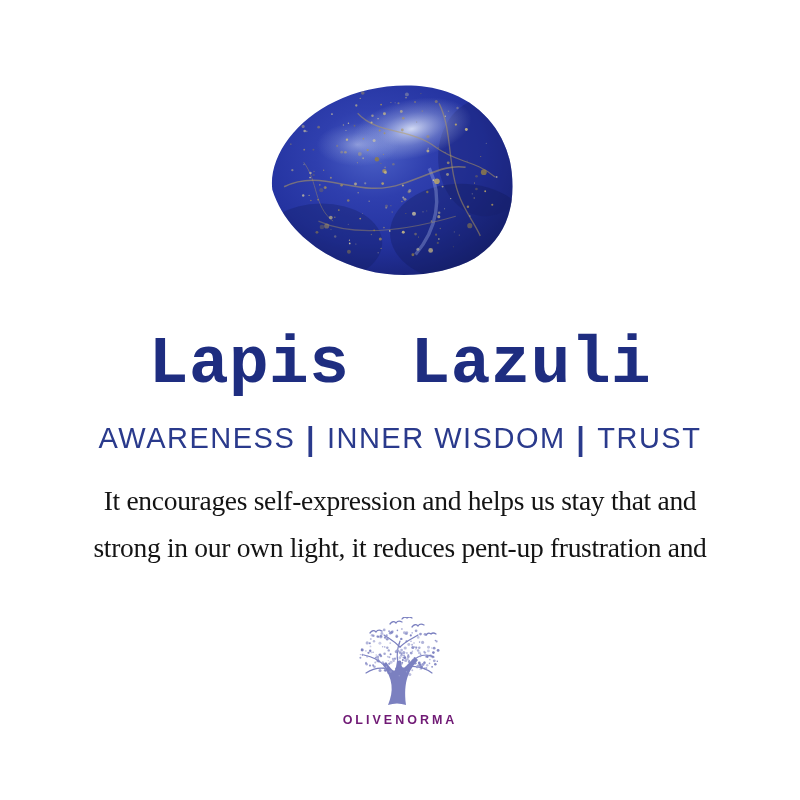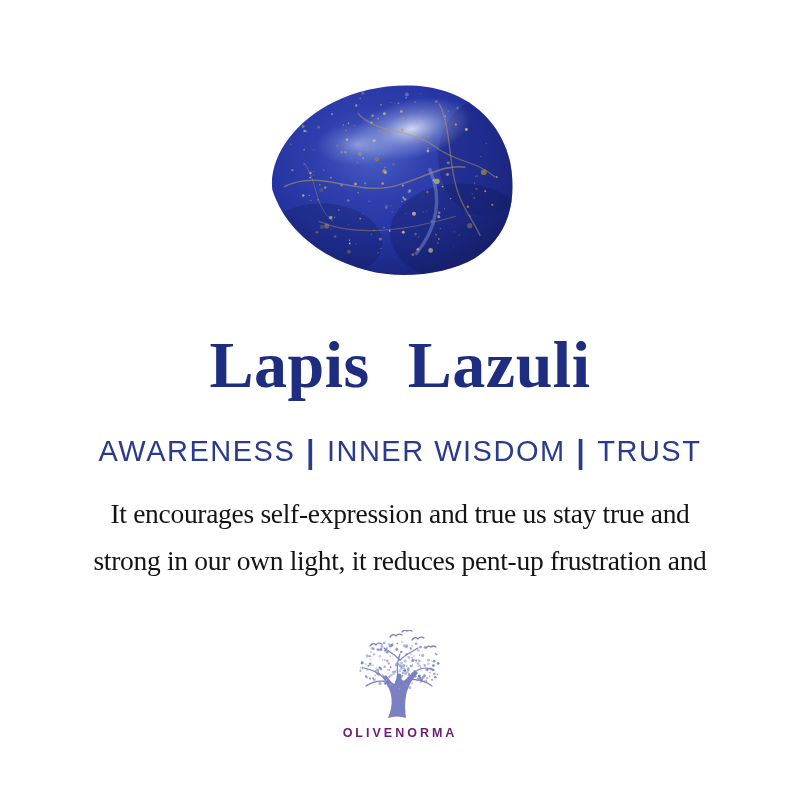--- a/index.html
+++ b/index.html
@@ -8,26 +8,26 @@
     font-family:"Liberation Serif","DejaVu Serif",serif;
     text-align:center;overflow:hidden;
   }
   .stone-wrap{
     width:260px;height:206px;margin:74px auto 0;
     transform:translateX(-8px);
   }
   .stone-wrap svg{display:block}
   .title{
     margin-top:52px;line-height:1;
-    font-family:Liberation Serif, serif;
+    font-family:Liberation Mono, monospace;
     font-weight:700;font-size:66px;color:#1e2d80;
     word-spacing:0.32em;letter-spacing:0.5px;
   }
   .traits{
-    margin-top:37px;
+    margin-top:24px;
     font-family:"Liberation Sans","DejaVu Sans",sans-serif;
     font-size:29px;color:#2a3a8c;letter-spacing:1.5px;
   }
   .traits .sep{
     display:inline-block;margin:0 11px;font-weight:600;
     transform:translateY(1px) scaleY(1.12);
   }
   .description{
     margin-top:22px;font-size:27.5px;line-height:47px;
     color:#141414;letter-spacing:-0.3px;
@@ -241,21 +241,21 @@
   </svg>
 </div>
 
 <div class="title">Lapis Lazuli</div>
 
 <div class="traits">
   <span>AWARENESS</span><span class="sep">|</span><span>INNER WISDOM</span><span class="sep">|</span><span>TRUST</span>
 </div>
 
 <div class="description">
-  <div>It encourages self-expression and true us stay true and</div>
+  <div>It encourages self-expression and helps us stay that and</div>
   <div>strong in our own light, it reduces pent-up frustration and</div>
 </div>
 
 <div class="brand">
   <svg viewBox="0 0 120 92" width="120" height="92" aria-hidden="true">
     <g stroke="#7b80c0" stroke-width="1.3" fill="none" stroke-linecap="round">
       <path d="M30,16 q3,-4 6,-1 q2,-3 6,-1"></path>
       <path d="M50,7 q3,-4 6,-1 q2,-3 6,-1"></path>
       <path d="M72,10 q3,-4 6,-1 q2,-3 6,-1"></path>
       <path d="M86,18 q2,-3 5,-1 q2,-2 5,0"></path>

